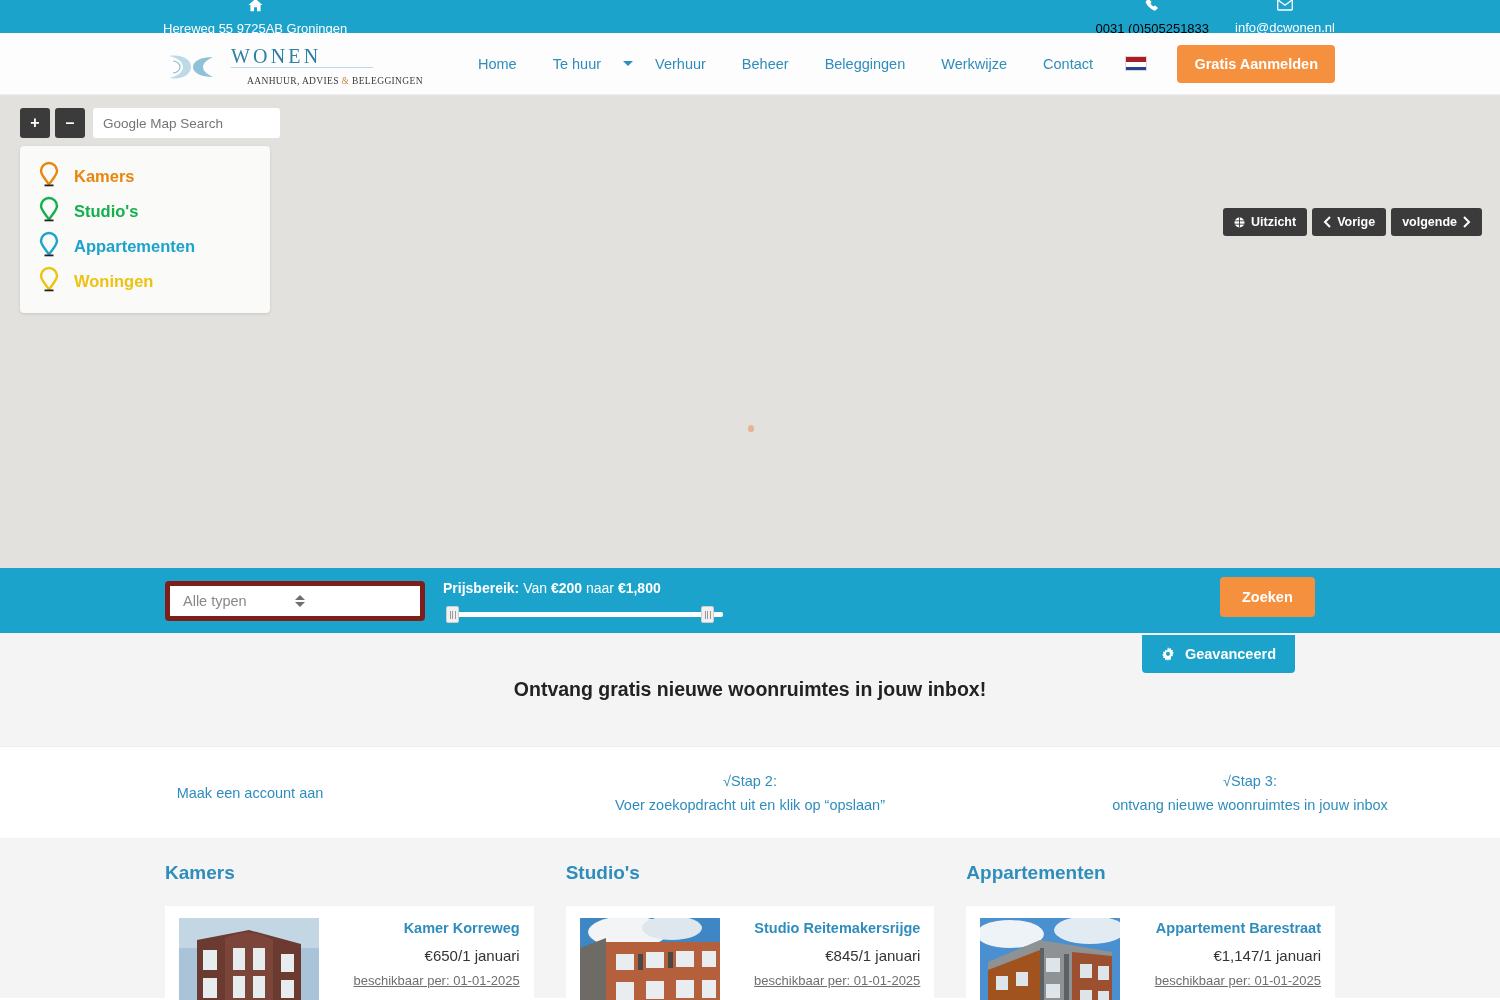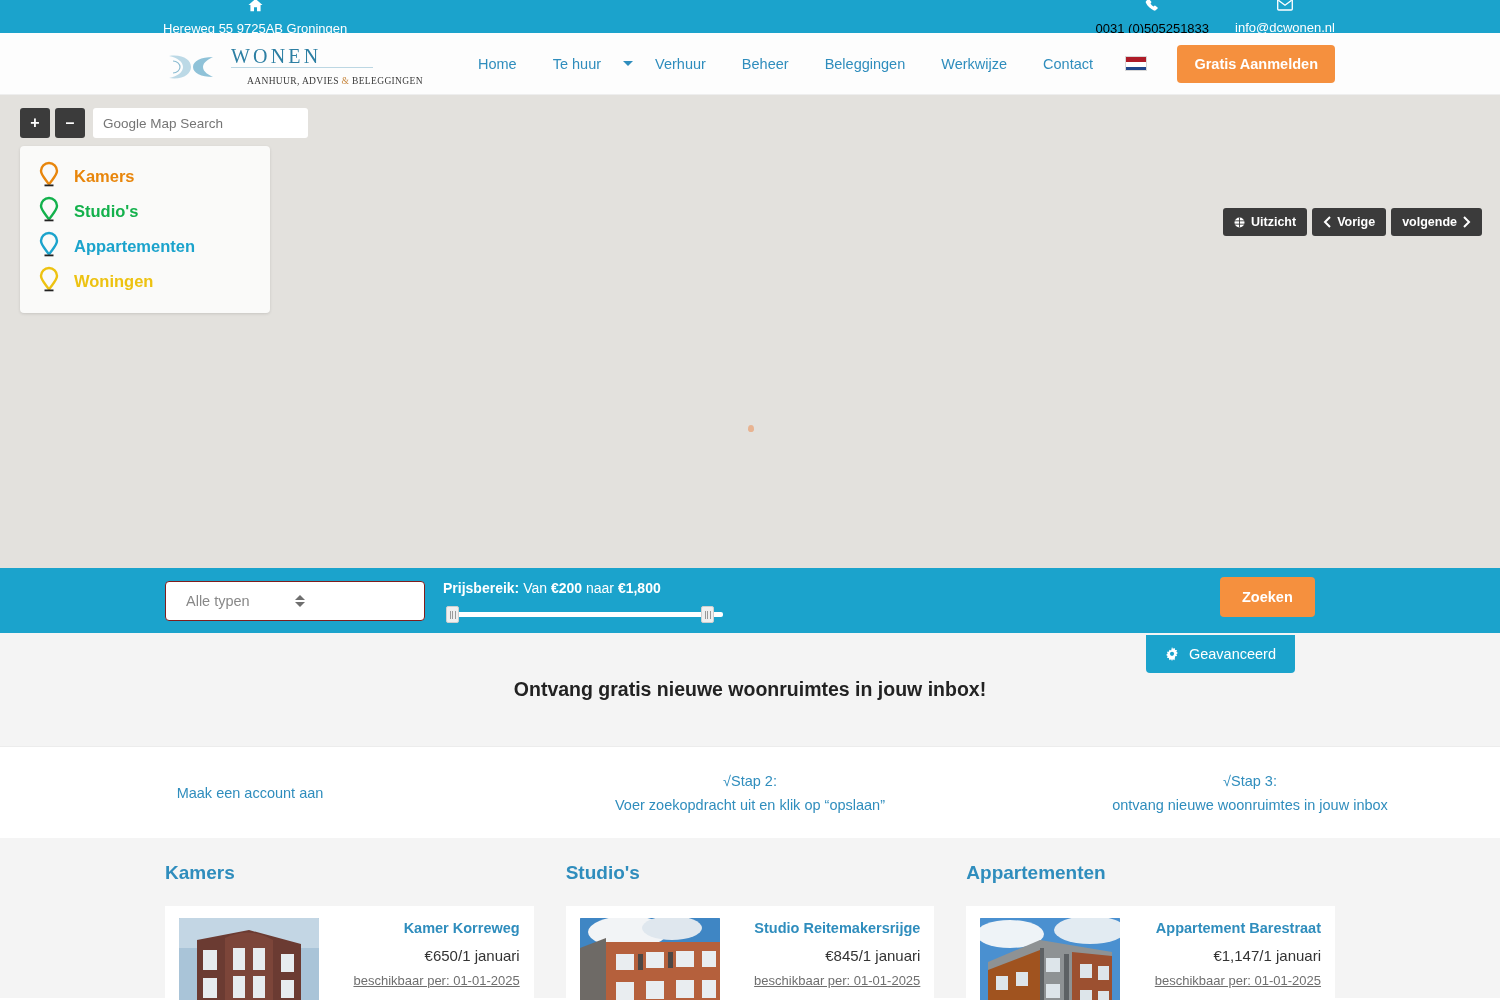--- a/index.html
+++ b/index.html
@@ -76,21 +76,21 @@
     position: absolute; left: 748px; top: 330px; width: 6px; height: 7px;
     background: #e8a77e; border-radius: 50% 50% 50% 50% / 60% 60% 40% 40%; opacity: .8;
   }
   .map-controls { position: absolute; left: 20px; top: 13px; display: flex; align-items: stretch; }
   .zoom-btn {
     width: 30px; height: 30px; background: #3b3b3b; color: #ffffff;
     font-size: 16px; font-weight: bold; display: flex; align-items: center; justify-content: center;
     border-radius: 3px; margin-right: 5px; cursor: pointer; user-select: none;
   }
   .map-search {
-    width: 215px; height: 30px; border: none; background: #ffffff; border-radius: 3px;
+    width: 187px; height: 30px; border: none; background: #ffffff; border-radius: 3px;
     padding: 0 10px; font-size: 13.5px; color: #555; font-family: "Liberation Sans", sans-serif;
     margin-left: 3px;
   }
   .map-search::placeholder { color: #757575; }
 
   .legend {
     position: absolute; left: 20px; top: 51px; width: 250px;
     background: #fafaf9; border-radius: 4px; padding: 13px 0 14px 0;
     box-shadow: 0 1px 3px rgba(0,0,0,.12);
   }
@@ -104,22 +104,22 @@
     cursor: pointer; white-space: nowrap;
   }
   .map-nav-btn svg { fill: #ffffff; display: block; }
 
   
   .searchband {
     height: 65px; background: #1ba3cc; position: relative; display: flex; align-items: center;
   }
   .type-select {
     position: absolute; left: 165px; width: 260px; height: 40px;
-    background: #ffffff; border: 1px solid #7f1d1d; border-radius: 4px;
-    display: flex; align-items: center; padding: 0 20px; cursor: pointer;
+    background: #ffffff; border: 5px solid #7f1d1d; border-radius: 4px;
+    display: flex; align-items: center; padding: 0 13px; cursor: pointer;
   }
   .type-select span { font-size: 14.5px; color: #888888; flex: 1; }
   .sel-arrows { display: flex; flex-direction: column; gap: 2px; }
   .sel-arrows i { display: block; width: 0; height: 0; border-left: 5px solid transparent; border-right: 5px solid transparent; }
   .sel-arrows .up { border-bottom: 5px solid #6f6f6f; }
   .sel-arrows .dn { border-top: 5px solid #6f6f6f; }
 
   .price-block { position: absolute; left: 443px; top: 12px; width: 290px; }
   .price-label { font-size: 14px; color: #ffffff; margin-bottom: 10px; white-space: nowrap; }
   .price-label b { font-weight: bold; }
@@ -136,21 +136,21 @@
   .slider-handle i { display: block; width: 1px; height: 8px; background: #9a9a9a; }
   .search-btn {
     position: absolute; left: 1220px; top: 9px;
     background: #f5903e; color: #ffffff; font-size: 14.5px; font-weight: bold;
     padding: 12px 22px; border: none; border-radius: 4px; cursor: pointer;
   }
   .adv-btn {
     position: absolute; right: 205px; top: 635px;
     background: #1ba3cc; color: #ffffff; font-size: 14.5px;
     padding: 11px 19px; border: none; border-radius: 0 0 4px 4px; cursor: pointer;
-    display: flex; align-items: center; gap: 10px; z-index: 5;
+    display: flex; align-items: center; gap: 10px; z-index: 5; font-weight: bold;
   }
   .adv-btn svg { fill: #ffffff; display: block; }
 
   
   .inbox {
     height: 113px; background: #f4f4f4; display: flex; align-items: center; justify-content: center;
   }
   .inbox h2 { font-size: 19.5px; font-weight: bold; color: #222222; }
 
   

